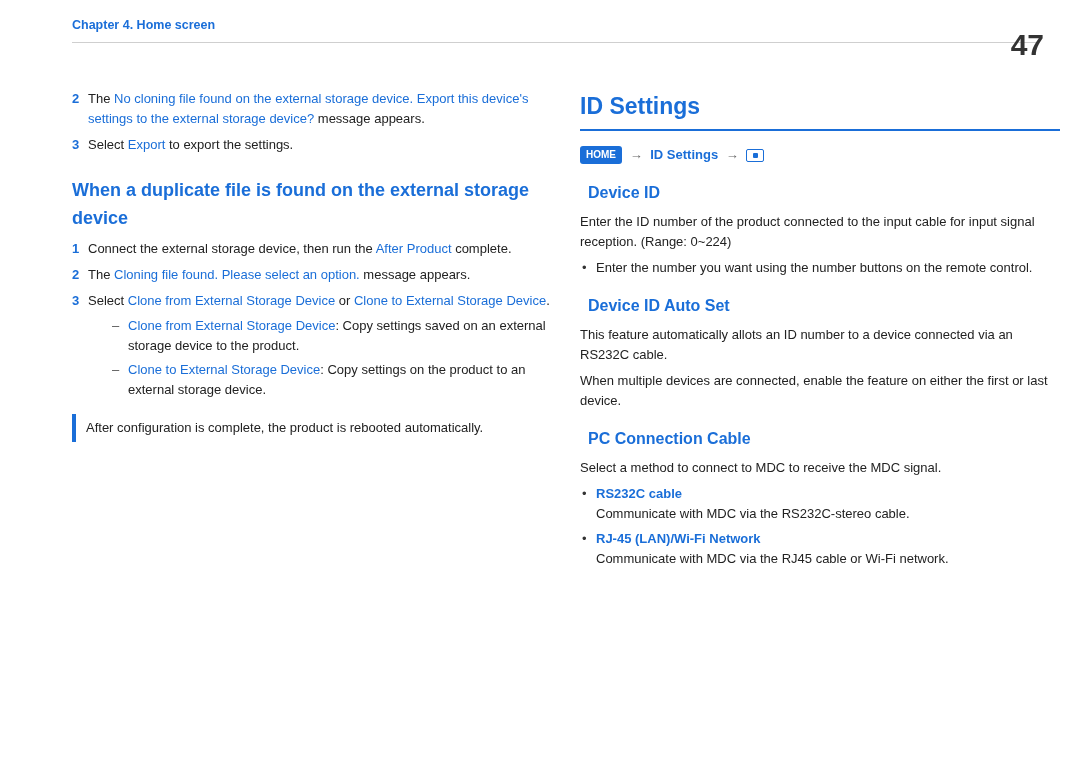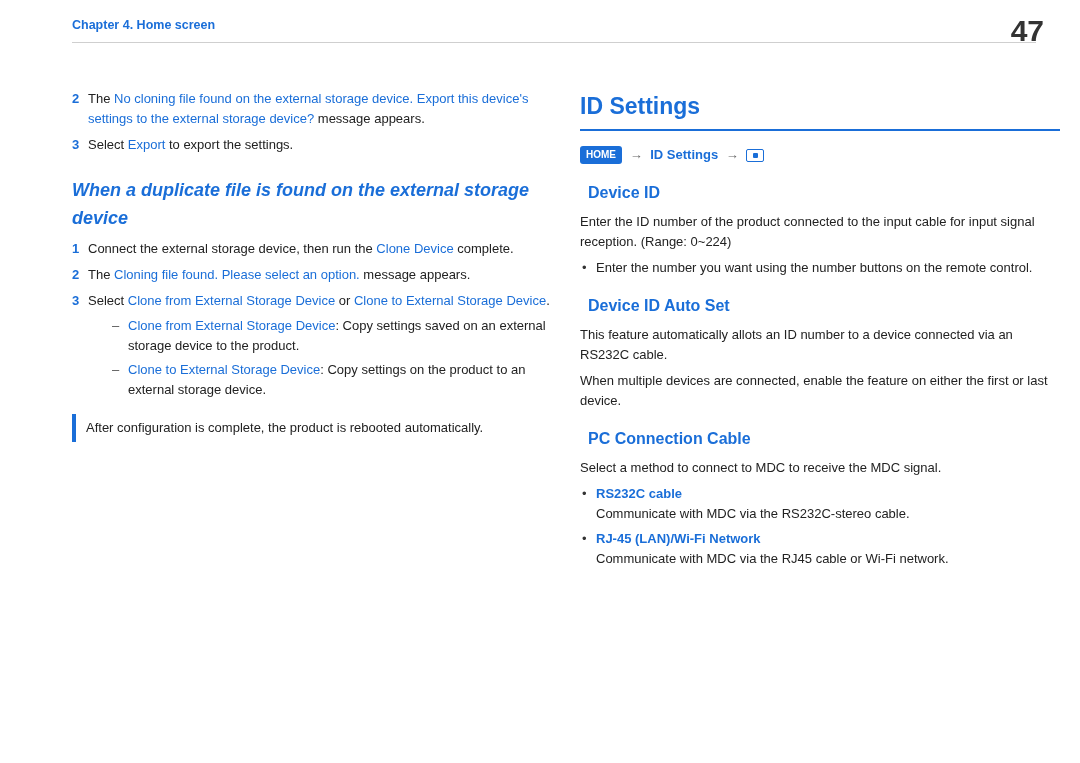--- a/index.html
+++ b/index.html
@@ -1,19 +1,19 @@
 <!DOCTYPE html>
 <html><head>
 <meta charset="utf-8">
 <style>
   * { box-sizing: border-box; margin: 0; padding: 0; }
   html, body { width: 1080px; height: 763px; background: #fff; font-family: Arial, Helvetica, sans-serif; color: #222; }
   .page { position: relative; width: 1080px; height: 763px; padding: 18px 44px 0 72px; }
   .chapter { color: #1a6ed8; font-size: 12.5px; font-weight: 700; margin-bottom: 10px; }
-  .pagenum { position: absolute; right: 36px; top: 14px; font-size: 30px; font-weight: 600; color: #333; }
+  .pagenum { position: absolute; right: 36px; top: 28px; font-size: 30px; font-weight: 600; color: #333; }
   .rule-top { border-top: 1px solid #cfcfcf; margin: 6px 0 18px; }
   .cols { display: flex; gap: 28px; margin-top: 46px; }
   .col { flex: 0 0 480px; font-size: 13px; line-height: 1.55; }
   .blue { color: #1a6ed8; }
   .blue-bold { color: #1a6ed8; font-weight: 700; }
   h1.sec { font-size: 23px; font-weight: 700; color: #1a6ed8; margin-bottom: 4px; }
   .sec-underline { border-top: 2px solid #1a6ed8; margin-bottom: 14px; }
   h2.sub-lg { color: #1a6ed8; font-size: 18px; font-weight: 700; margin: 16px 0 6px; }
   h2.sub { color: #1a6ed8; font-size: 16px; font-weight: 700; margin: 16px 8px 6px; }
   ol.numlist { list-style: none; padding-left: 0; }
@@ -53,26 +53,26 @@
         <li>
           <span class="num">2</span>
           <span>The </span><span class="blue">No cloning file found on the external storage device. Export this device's settings to the external storage device?</span><span> message appears.</span>
         </li>
         <li>
           <span class="num">3</span>
           <span>Select </span><span class="blue">Export</span><span> to export the settings.</span>
         </li>
       </ol>
 
-      <h2 class="sub-lg" style="margin-top:22px;font-style:italic;">When a duplicate file is found on the external storage device</h2>
+      <h2 class="sub-lg" style="margin-top:22px;">When a duplicate file is found on the external storage device</h2>
 
       <ol class="numlist">
         <li>
           <span class="num">1</span>
-          <span>Connect the external storage device, then run the </span><span class="blue">Clone Device</span><span> complete.</span>
+          <span>Connect the external storage device, then run the </span><span class="blue">After Product</span><span> complete.</span>
         </li>
         <li>
           <span class="num">2</span>
           <span>The </span><span class="blue">Cloning file found. Please select an option.</span><span> message appears.</span>
         </li>
         <li>
           <span class="num">3</span>
           <span>Select </span><span class="blue">Clone from External Storage Device</span><span> or </span><span class="blue">Clone to External Storage Device</span><span>.</span>
           <ul class="dash">
             <li><span class="blue">Clone from External Storage Device</span><span>: Copy settings saved on an external storage device to the product.</span></li>

